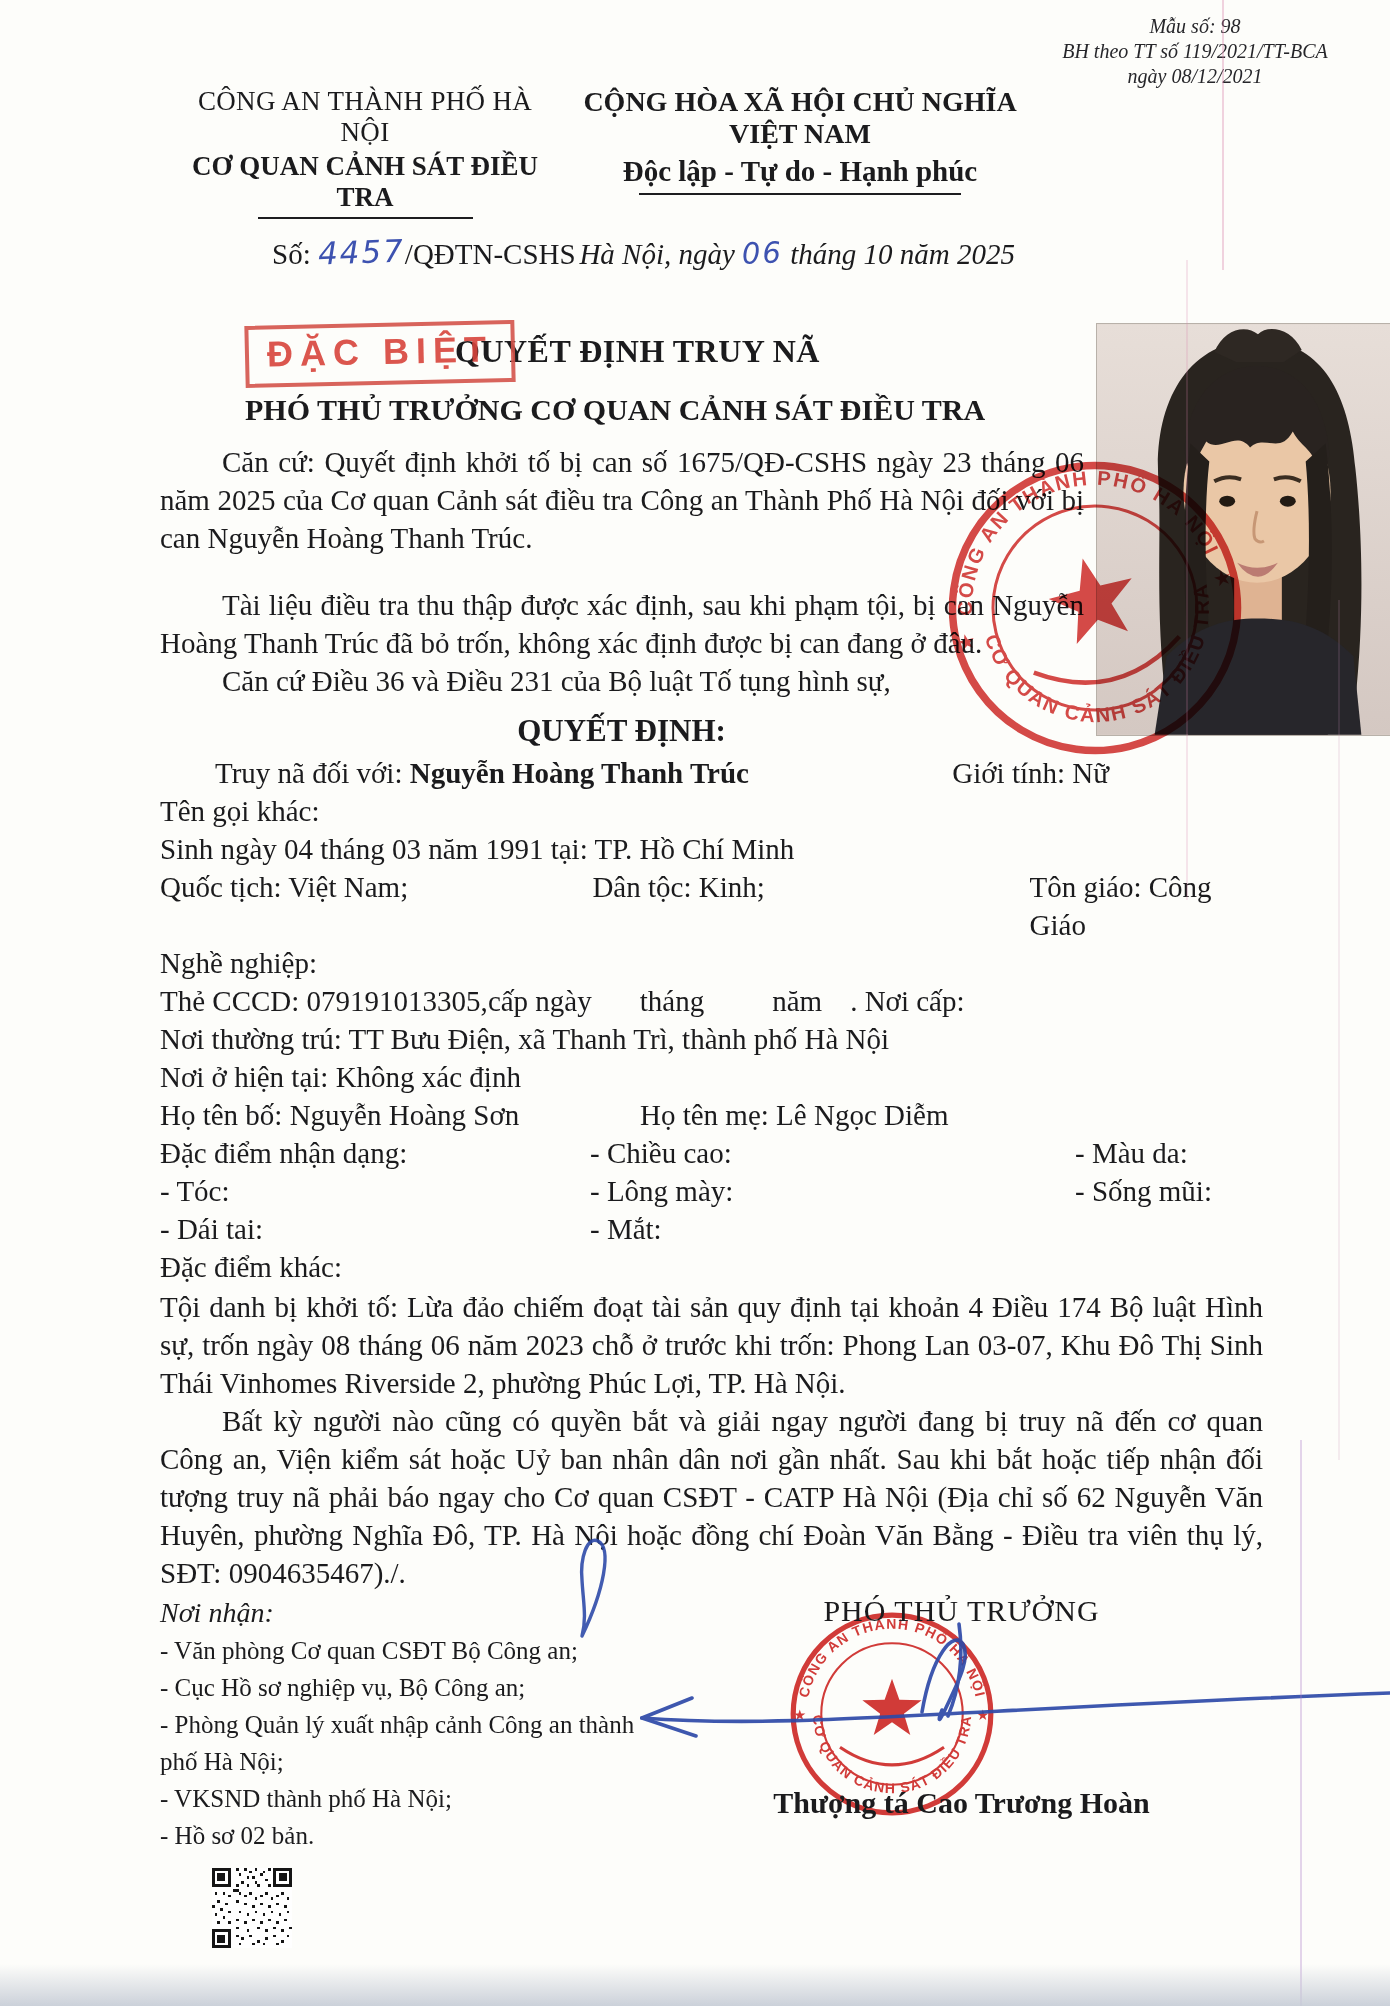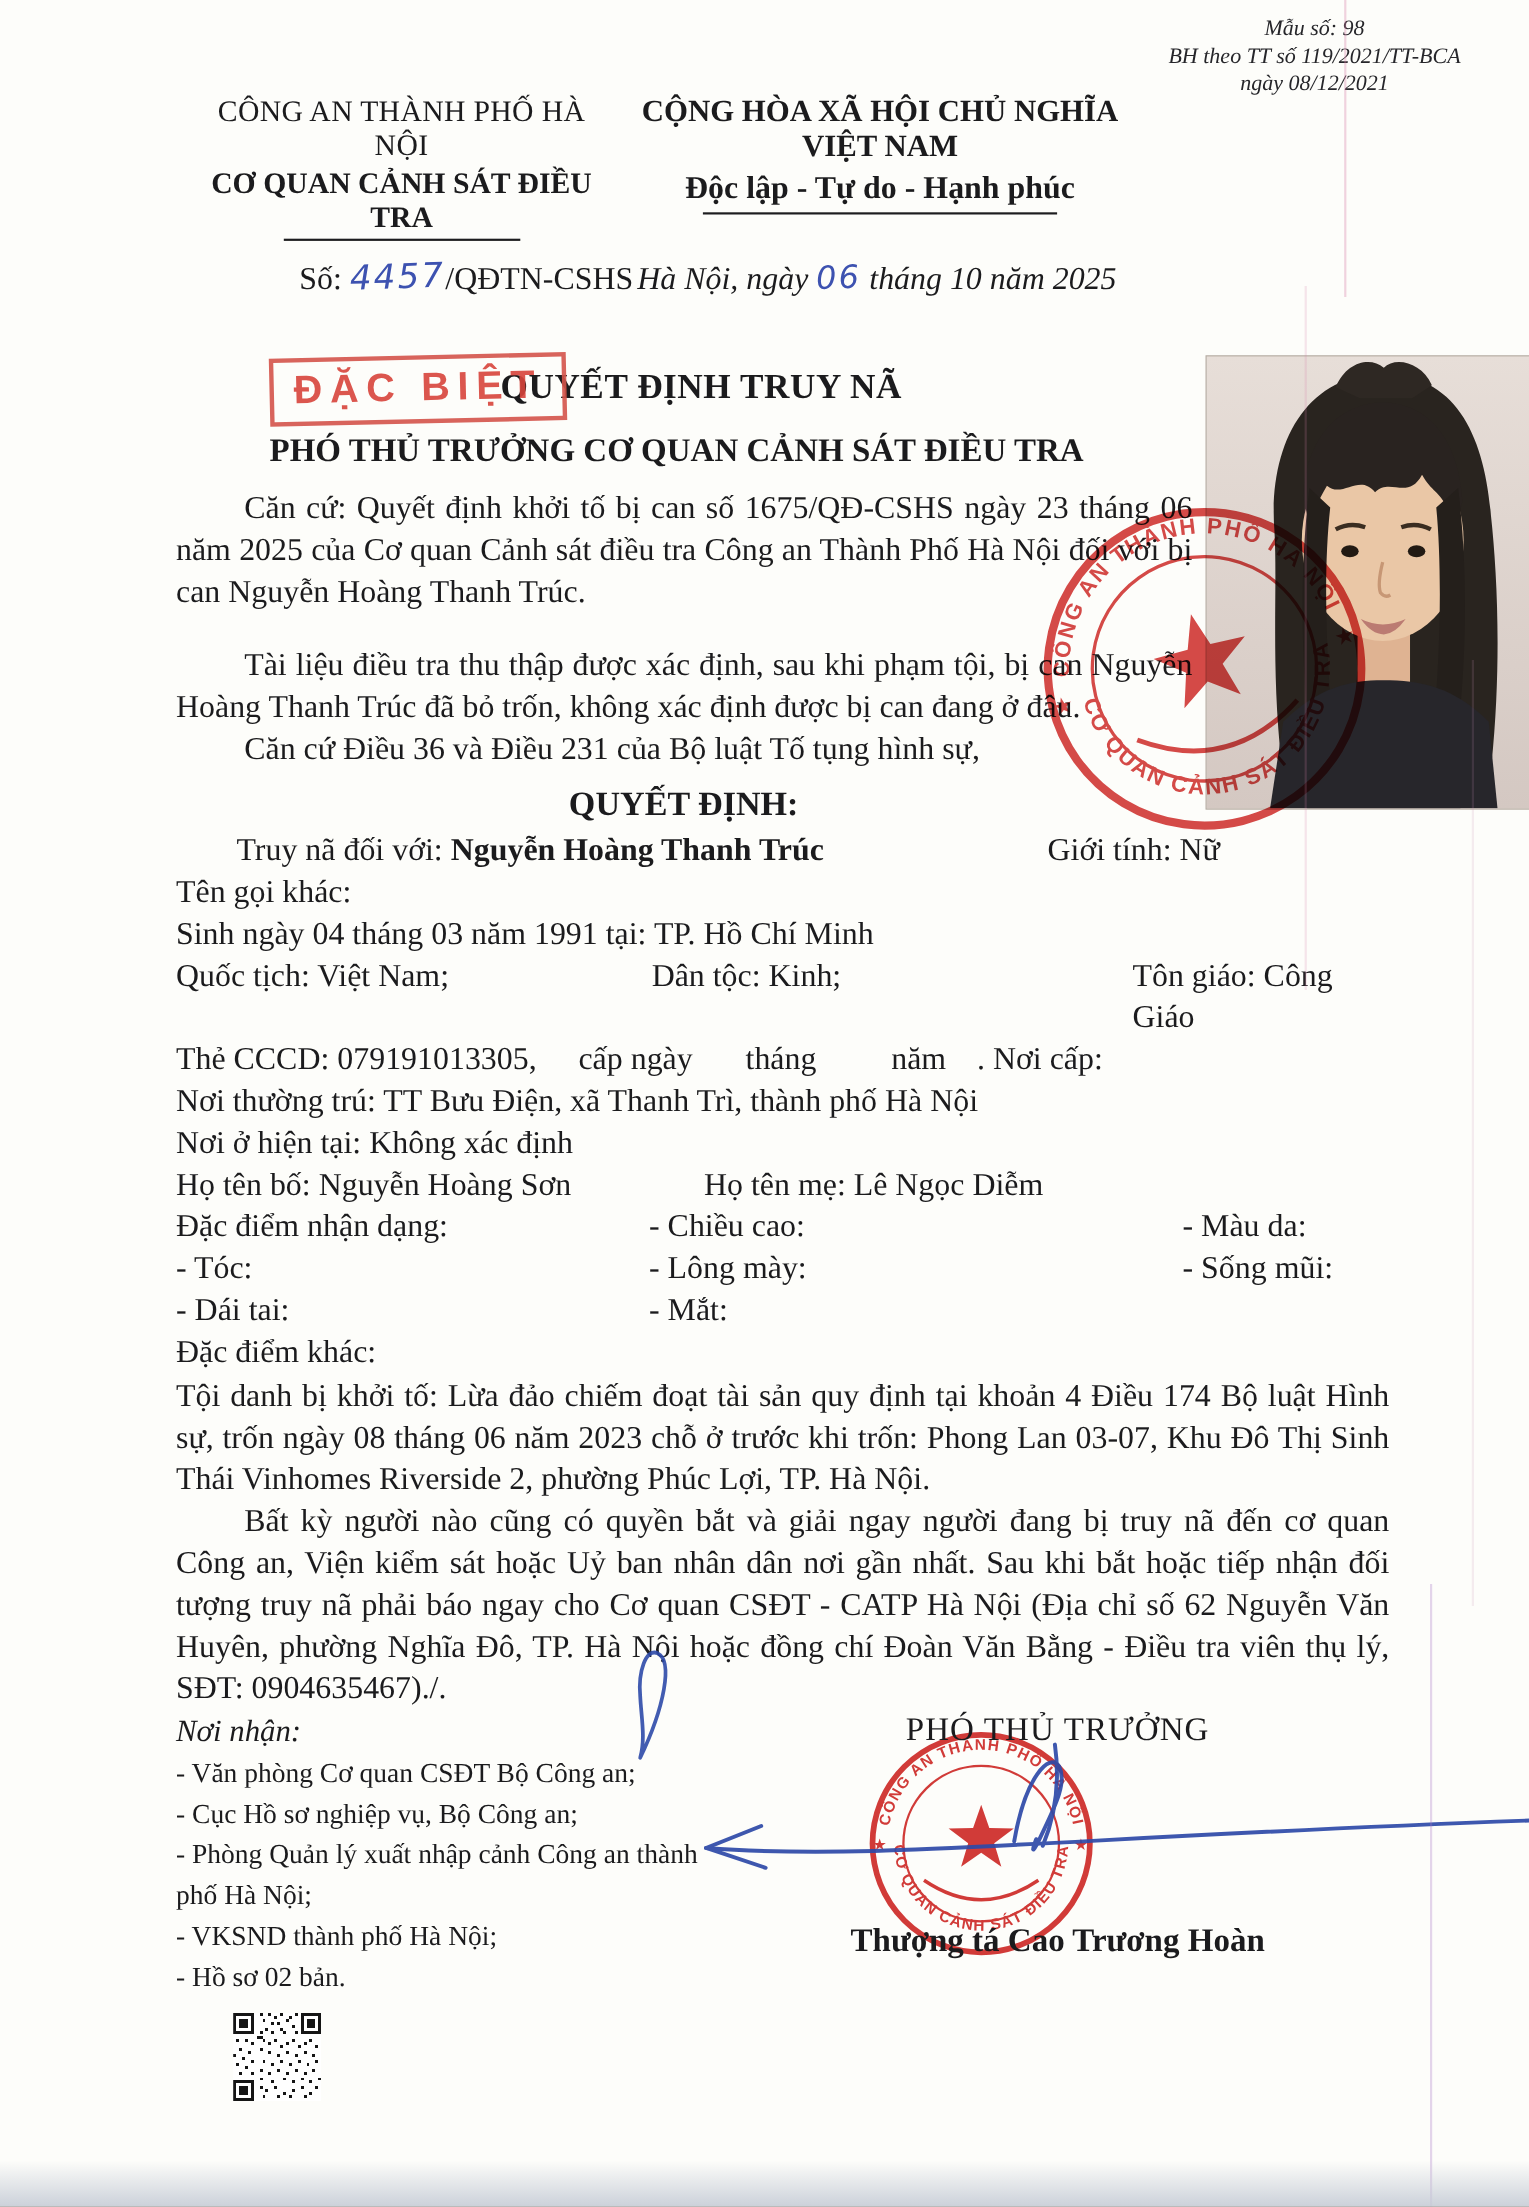--- a/index.html
+++ b/index.html
@@ -49,21 +49,21 @@
   .noindent{text-indent:0;}
   .decision-heading{font-size:31px;font-weight:bold;text-align:center;padding-right:180px;
                     margin-top:8px;line-height:46px;}
   .dline{font-size:29px;line-height:38px;}
   .row-flex{display:flex;}
   .indent55{padding-left:55px;}
   .bold{font-weight:bold;}
   .push-right{margin-left:auto;margin-right:-25px;}
   .w455{width:455px;}.w460{width:460px;}.w480{width:480px;}
   .fcol1{width:430px;}.fcol2{width:485px;}.fcol3{flex:1;}
-  .ml38{margin-left:38px;text-align:center;}.ml48{margin-left:48px;}.ml68{margin-left:68px;}.ml28{margin-left:28px;}
+  .ml38{text-align:center;}.ml48{margin-left:48px;}.ml68{margin-left:68px;}.ml28{margin-left:28px;}
   .arrest{position:relative;}
   .flourish{position:absolute;left:392px;top:126px;width:74px;height:112px;}
 
   
   .footer-row{display:flex;margin-top:2px;}
   .recipients{width:500px;font-size:25px;line-height:37px;}
   .recipients-heading{font-size:28px;font-weight:normal;font-style:italic;line-height:38px;}
   .qr{display:block;margin:14px 0 0 52px;width:80px;height:80px;}
   .sig-block{position:relative;flex:1;text-align:center;}
   .sig-title{font-size:30px;font-weight:normal;letter-spacing:1px;position:relative;z-index:3;}
@@ -173,20 +173,21 @@
       </span>
       <span class="push-right">Giới tính: Nữ</span>
     </div>
     <div class="dline">Tên gọi khác:</div>
     <div class="dline">Sinh ngày 04 tháng 03 năm 1991 tại: TP. Hồ Chí Minh</div>
     <div class="dline row-flex">
       <span class="w455">Quốc tịch: Việt Nam;</span>
       <span class="w460">Dân tộc: Kinh;</span>
       <span>Tôn giáo: Công Giáo</span>
     </div>
+    <div class="dline">Nghề nghiệp:</div>
     <div class="dline row-flex">
       <span>Thẻ CCCD: 079191013305,</span>
       <span class="ml38">cấp ngày</span>
       <span class="ml48">tháng</span>
       <span class="ml68">năm</span>
       <span class="ml28">. Nơi cấp:</span>
     </div>
     <div class="dline">Nơi thường trú: TT Bưu Điện, xã Thanh Trì, thành phố Hà Nội</div>
     <div class="dline">Nơi ở hiện tại: Không xác định</div>
     <div class="dline row-flex">

